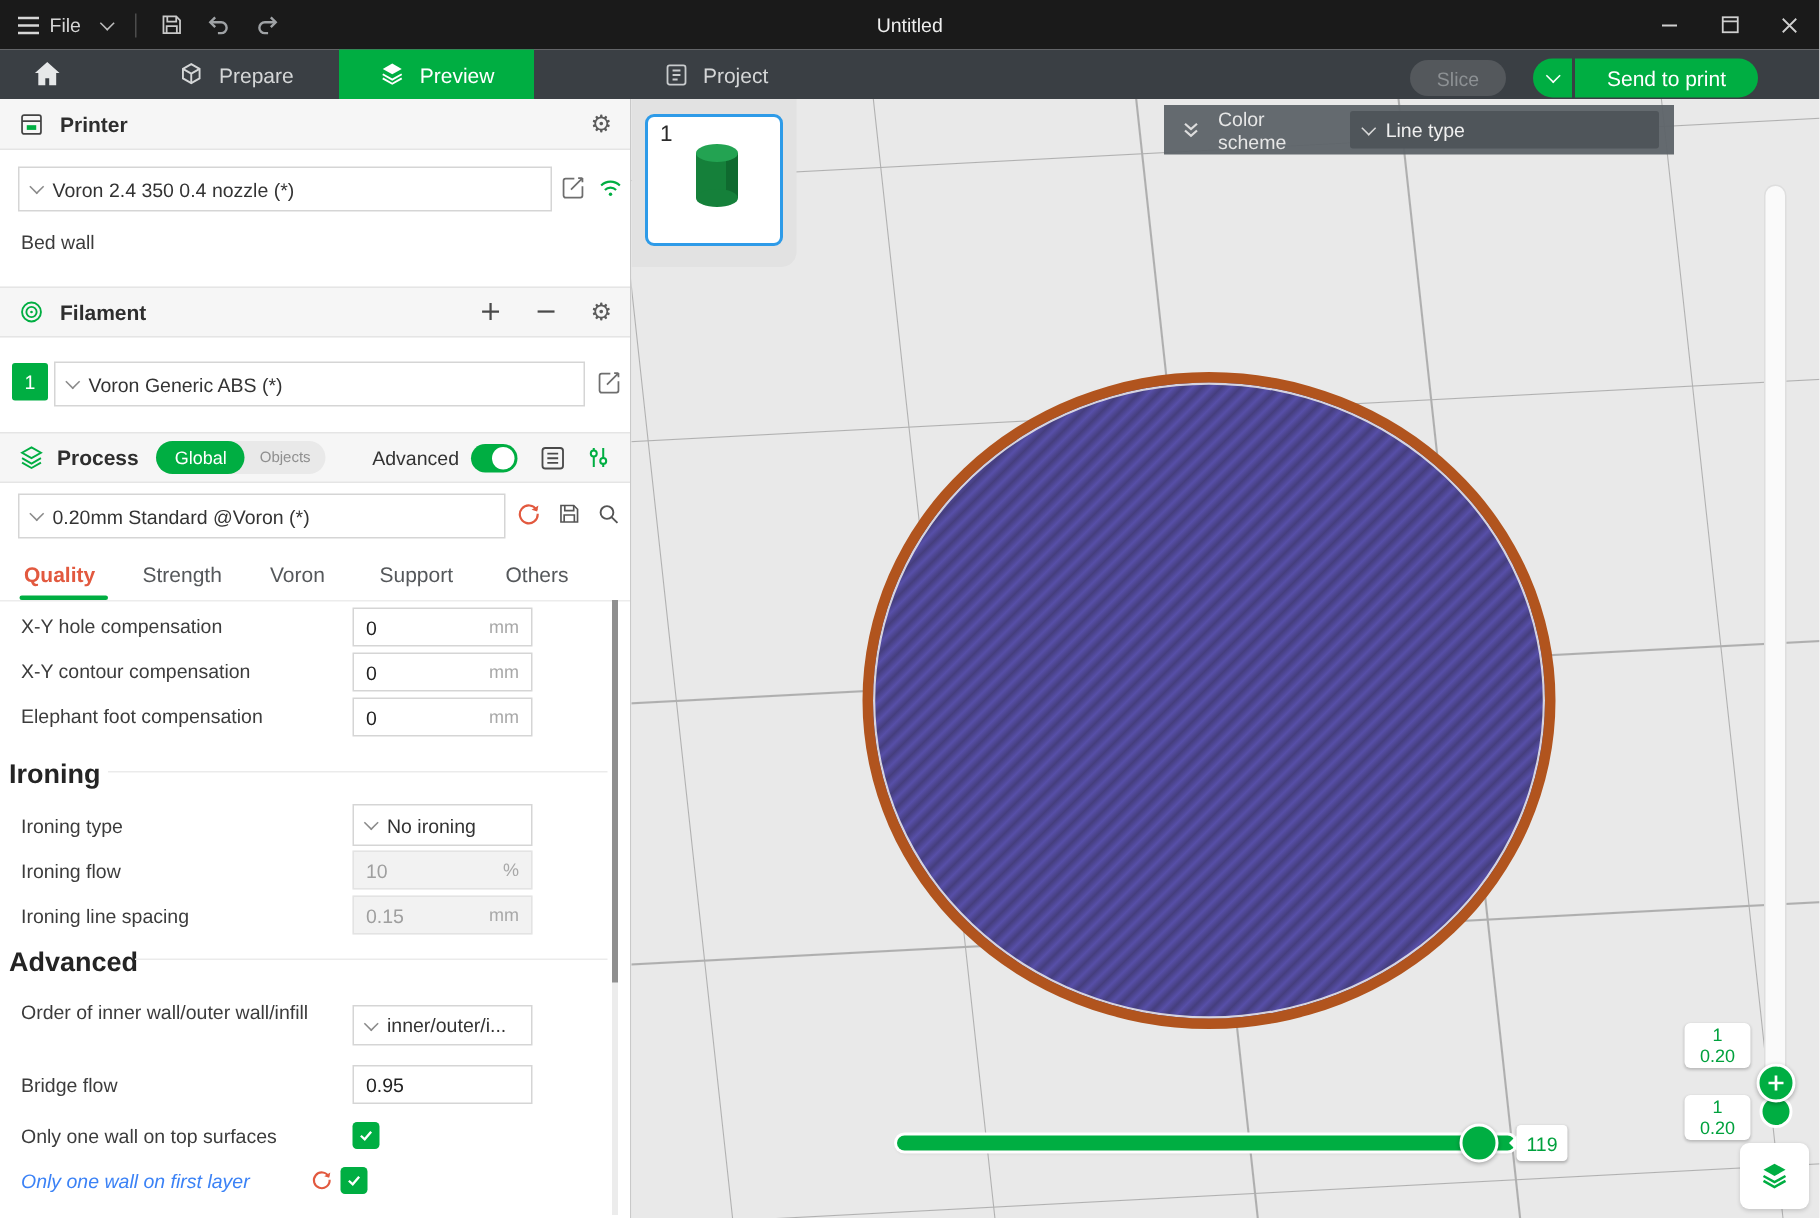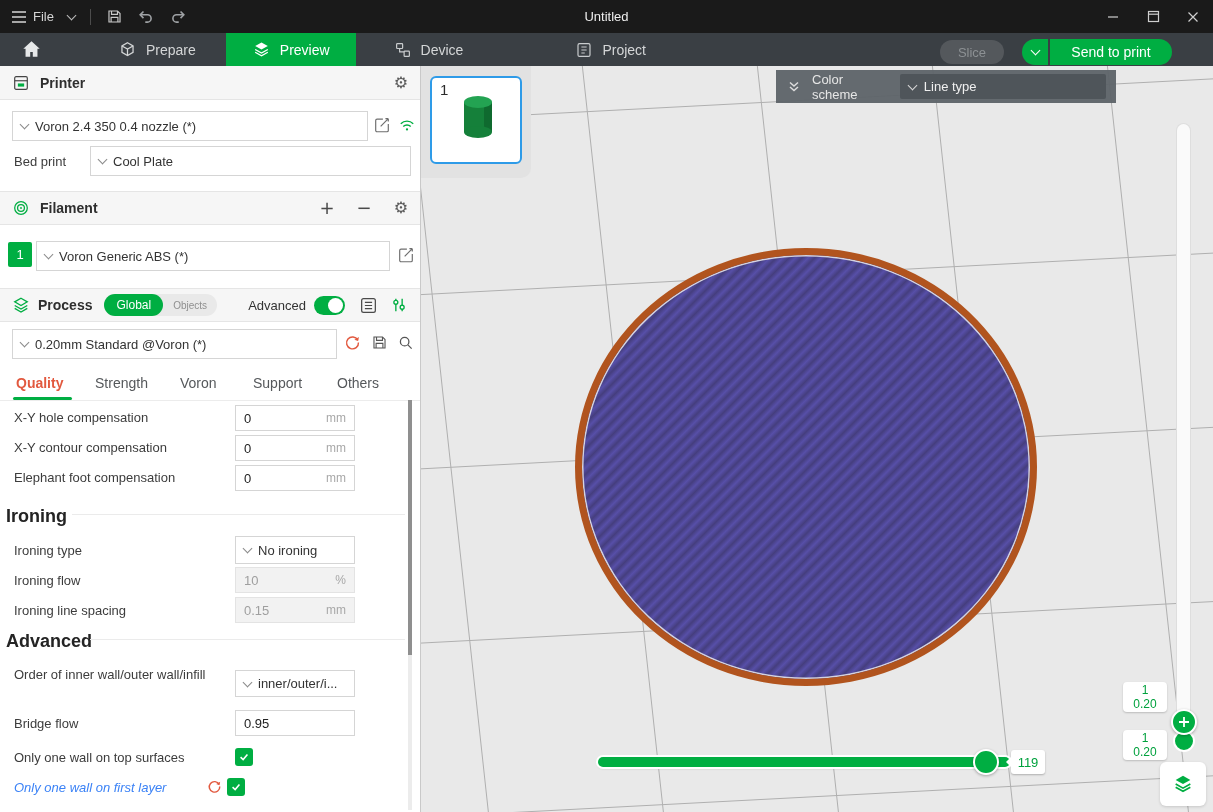--- a/index.html
+++ b/index.html
@@ -150,28 +150,20 @@
       </svg>
     <span>Prepare</span>
   </div>
   <div class="nav-tab active" style="margin-left:4px;">
     <svg width="19" height="19" viewBox="0 0 24 24">
         <path d="M12 3 20 7.5 12 12 4 7.5z" fill="#fff"></path>
         <path d="M4 12l8 4.5L20 12M4 15.5l8 4.5 8-4.5" stroke="#fff" fill="none" stroke-width="1.6"></path>
       </svg>
     <span>Preview</span>
   </div>
-  <div class="nav-tab" style="margin-left:12px;">
-    <svg width="18" height="18" viewBox="0 0 24 24" fill="none" stroke="#c9ccce" stroke-width="1.6">
-        <rect x="3.5" y="3.5" width="8" height="6.5" rx="1"></rect>
-        <rect x="13.5" y="13.5" width="7" height="7" rx="1"></rect>
-        <path d="M7.5 10v4.5h6"></path>
-      </svg>
-    <span>Device</span>
-  </div>
   <div class="nav-tab" style="margin-left:60px;">
     <svg width="18" height="18" viewBox="0 0 24 24" fill="none" stroke="#c9ccce" stroke-width="1.6">
         <rect x="4" y="3.5" width="16" height="17" rx="2"></rect>
         <path d="M8.5 8h7M8.5 12h7M8.5 16h4.5"></path>
       </svg>
     <span>Project</span>
   </div>
 </div>
 <div class="pill-slice">Slice</div>
 <div class="pill-chev">
@@ -200,25 +192,21 @@
         <path d="M8.5 11.5 17 3M17 3h-3.2M17 3v3.2"></path>
       </svg>
   </div>
   <div class="abs" style="left:398px; top:51px;">
     <svg width="18" height="16" viewBox="0 0 20 18" fill="none" stroke="#00AE42" stroke-width="1.6">
         <path d="M3 7.5a10 10 0 0 1 14 0"></path>
         <path d="M5.8 10.8a6 6 0 0 1 8.4 0"></path>
         <circle cx="10" cy="14" r="1.3" fill="#00AE42" stroke="none"></circle>
       </svg>
   </div>
-  <span class="lbl" style="top:88px;">Bed print</span>
-  <div class="sel" style="left:90px; top:80px; width:321px; height:30px;">
-    <span class="chev"></span>
-    <span>Cool Plate</span>
-  </div>
+  <span class="lbl" style="top:88px;">Bed wall</span>
 
   <div class="sec-hdr" style="top:125px;">
     <svg width="18" height="18" viewBox="0 0 20 20" fill="none" stroke="#00AE42" stroke-width="1.4">
         <circle cx="10" cy="10" r="7"></circle>
         <circle cx="10" cy="10" r="3.8"></circle>
         <circle cx="10" cy="10" r="1" fill="#00AE42" stroke="none"></circle>
       </svg>
     <span class="sec-title">Filament</span>
     <span class="plusminus" style="margin-left:auto;">+</span>
     <span class="plusminus" style="margin-left:12px;">−</span>

